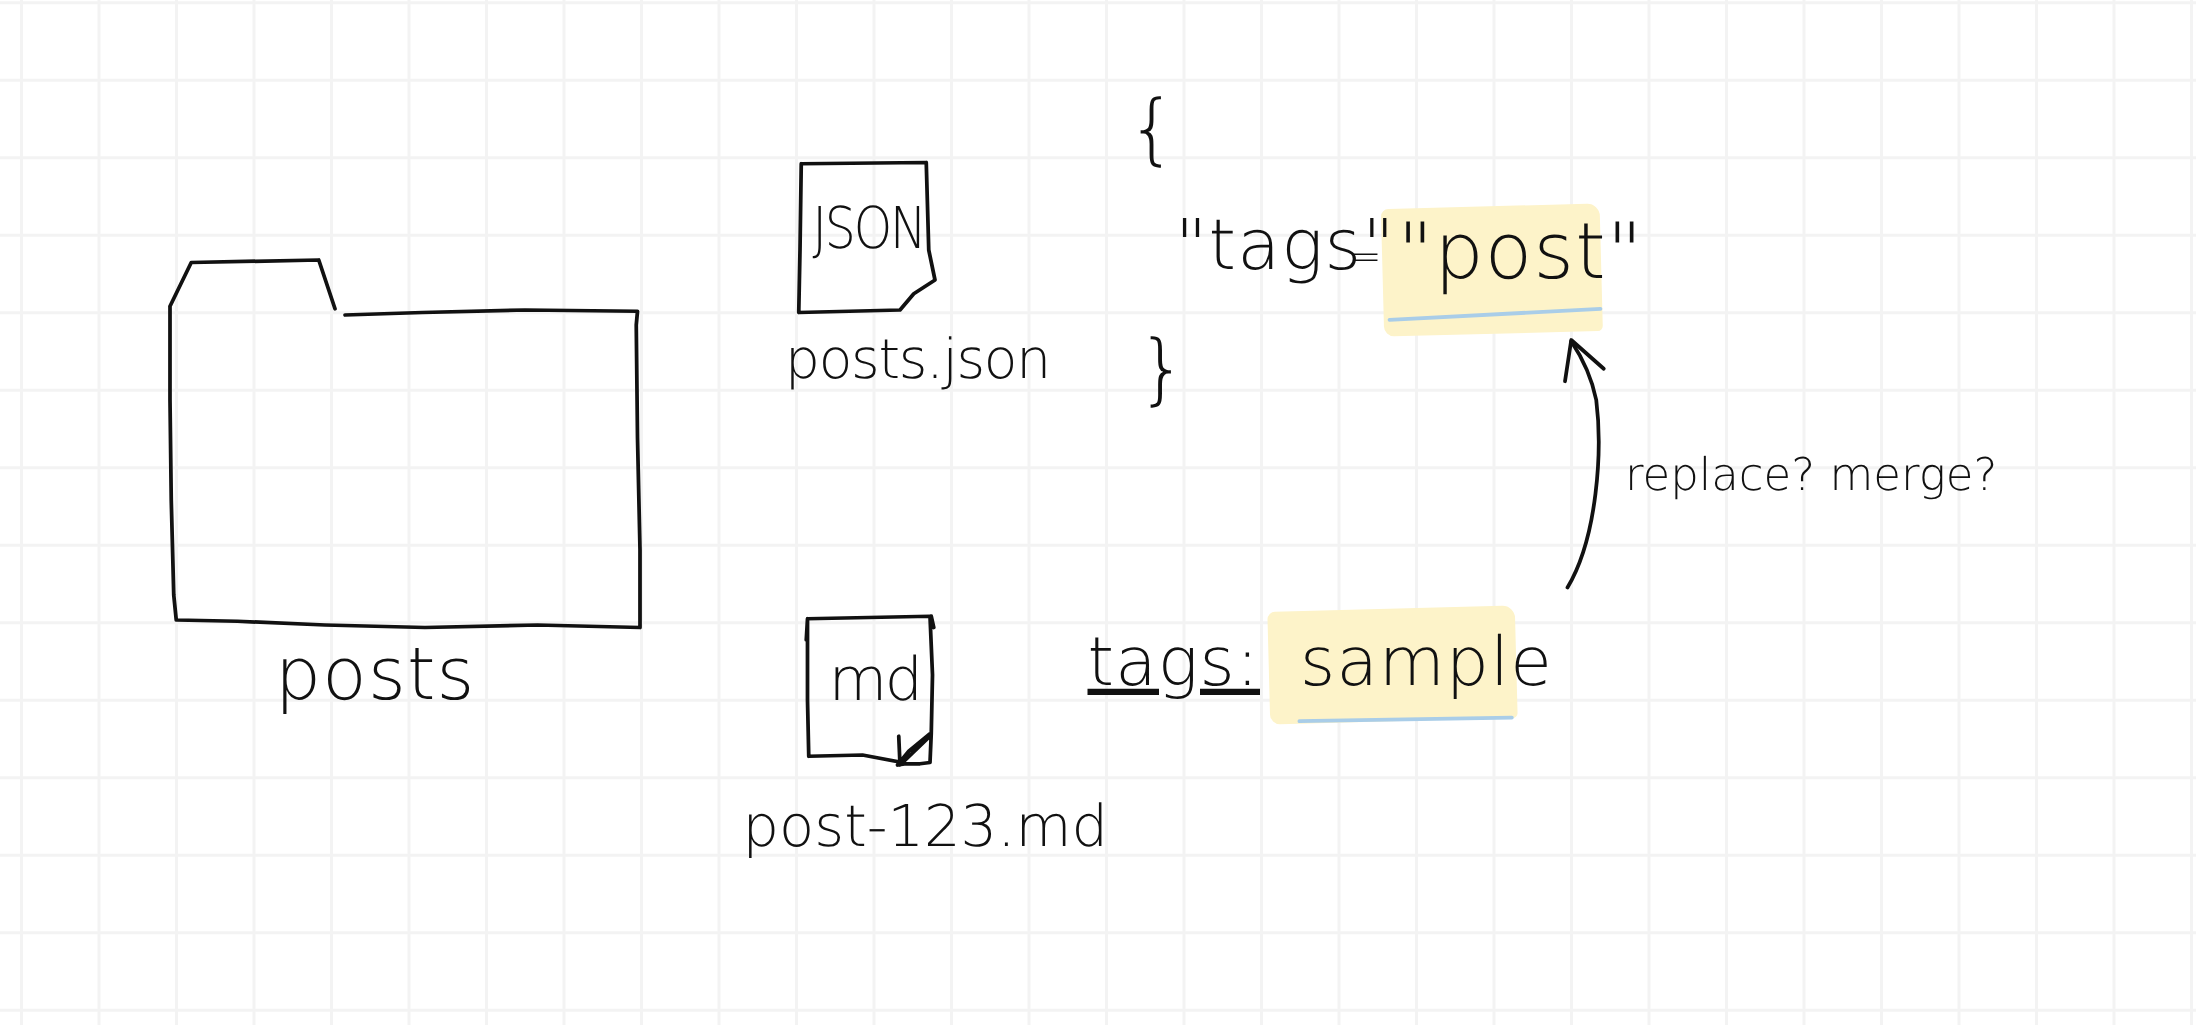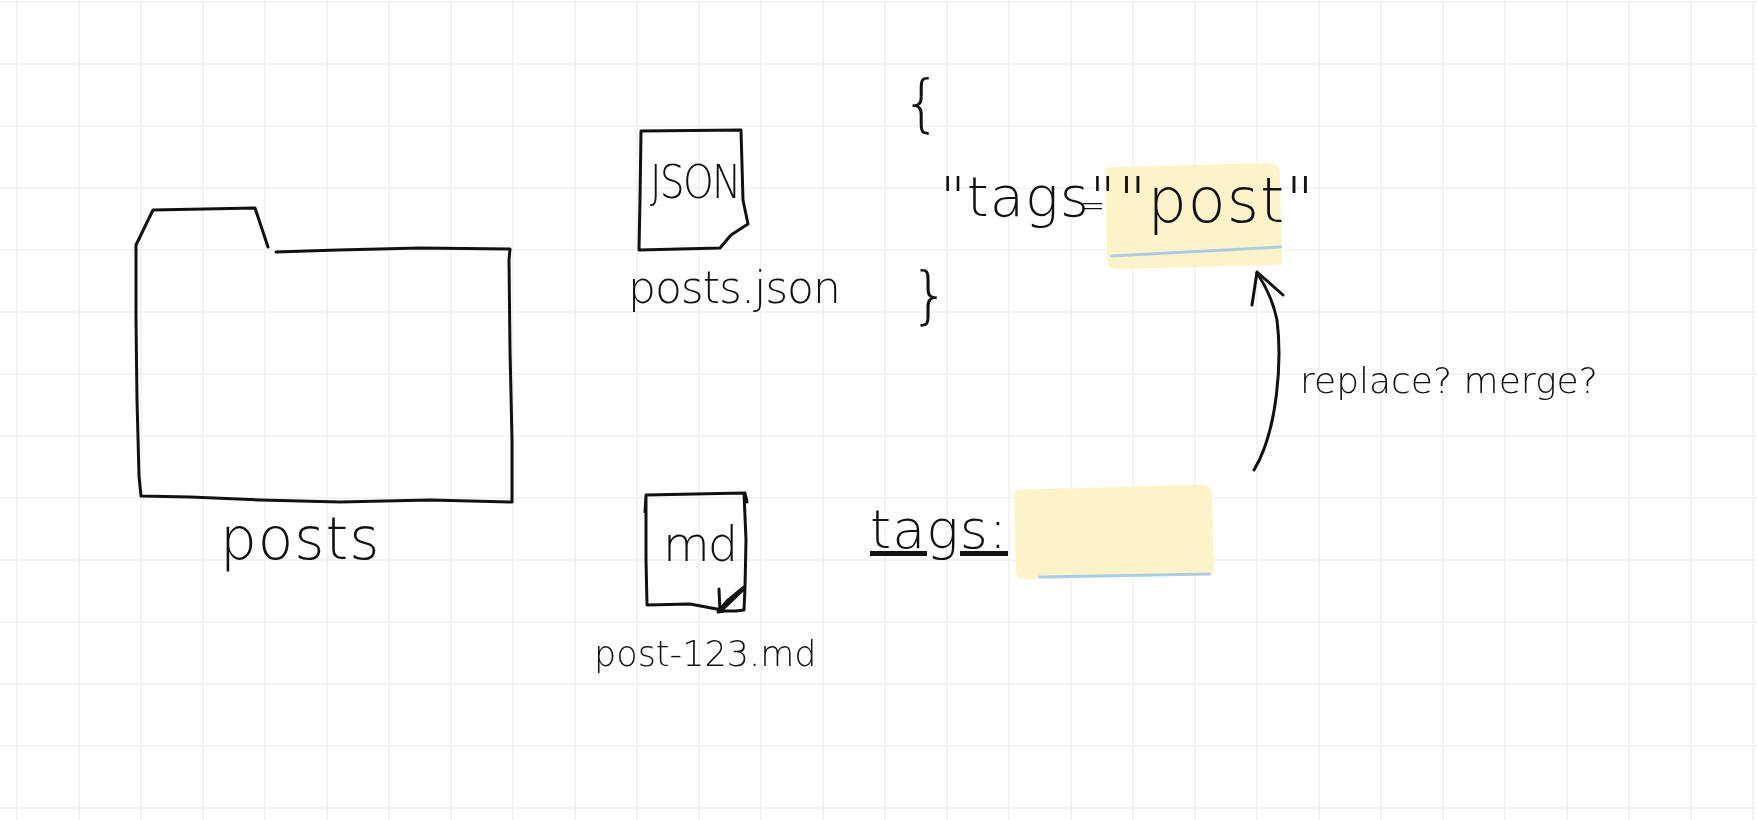--- a/index.html
+++ b/index.html
@@ -88,25 +88,26 @@
   </svg>
 
   <div class="hand" style="left:220px; top:505px; font-size:58px;">posts</div>
 
   <div class="hand" style="left:650px; top:155px; font-size:46px; letter-spacing:-2px; transform: scaleX(0.85); transform-origin:left;">JSON</div>
 
   <div class="hand" style="left:628px; top:262px; font-size:44px; letter-spacing:-1px;">posts.json</div>
 
   <div class="hand" style="left:663px; top:516px; font-size:48px; letter-spacing:-2px;">md</div>
 
-  <div class="hand" style="left:594px; top:634px; font-size:35px; letter-spacing:0px;">post-123.md</div>
+  <div class="hand" style="left:594px; top:634px; font-size:46px; letter-spacing:0px;">post-123.md</div>
 
   <div class="hand" style="left:902px; top:66px; font-size:62px; font-weight:200;">{</div>
   <div class="hand" style="left:940px; top:164px; font-size:56px;">"tags"</div>
   <div class="hand" style="left:1080px; top:188px; font-size:30px;">=</div>
   <div class="hand" style="left:1118px; top:164px; font-size:62px;">"post"</div>
   <div class="hand" style="left:910px; top:258px; font-size:62px; font-weight:200;">}</div>
 
   <div class="hand" style="left:870px; top:498px; font-size:54px;text-decoration:underline;">tags:</div>
+  <div class="hand" style="left:1040px; top:498px; font-size:54px;">sample</div>
 
   <div class="hand" style="left:1300px; top:360px; font-size:36px; letter-spacing:0px;">replace?  merge?</div>
 
 </div>
 
 </body></html>

